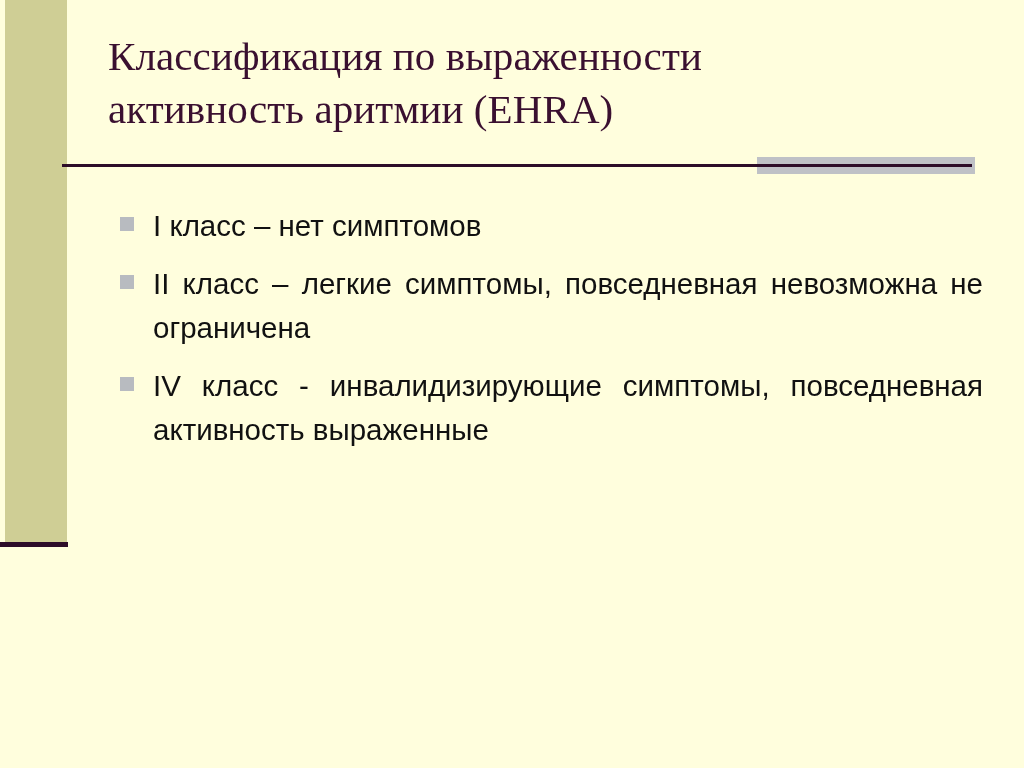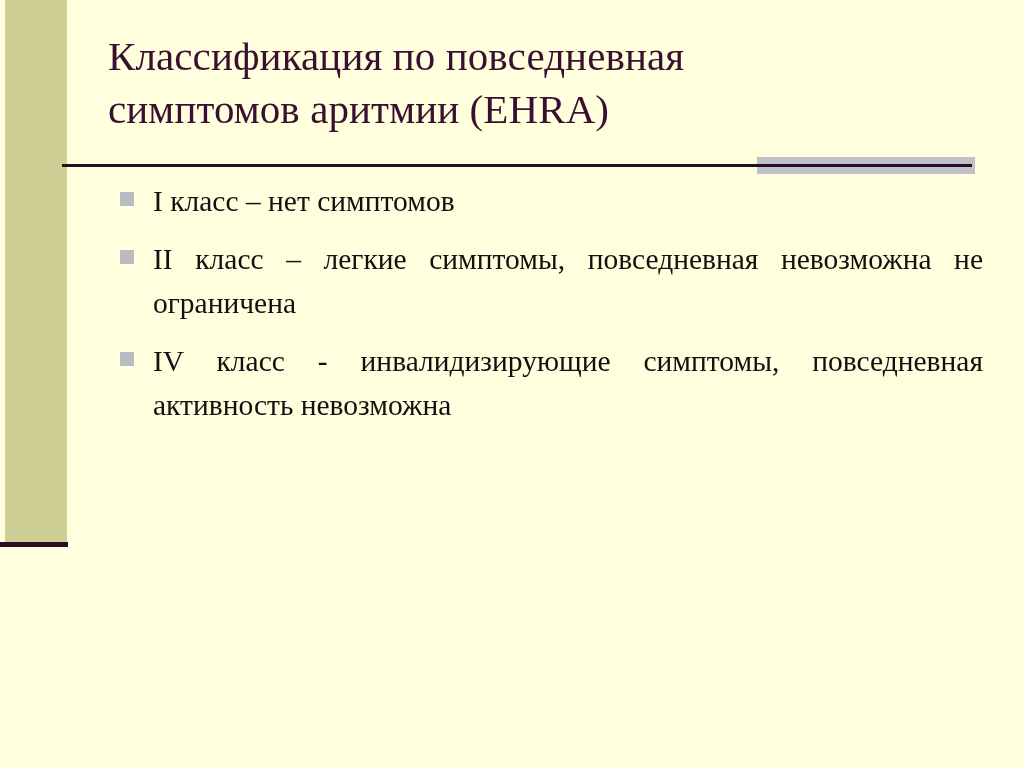--- a/index.html
+++ b/index.html
@@ -75,23 +75,22 @@
     width: 218px;
     height: 17px;
     background: #bfc1c6;
     z-index: 2;
   }
 
   
   .bullets {
     position: absolute;
     left: 118px;
-    top: 179px;
+    top: 204px;
     width: 865px;
-    font-family: Liberation Serif, serif;
   }
   .bullet-item {
     position: relative;
     padding-left: 35px;
     margin-bottom: 14px;
     font-size: 29.5px;
     line-height: 44px;
     color: #111111;
     text-align: justify;
   }
@@ -117,40 +116,40 @@
 </style>
 </head>
 <body>
 
 <div id="slide">
 
   <div class="side-band"></div>
   <div class="side-band-underline"></div>
 
   <div class="title-block">
-    <div class="title-line">Классификация по повседневная</div>
-    <div class="title-line">симптомов аритмии (EHRA)</div>
+    <div class="title-line">Классификация по выраженности</div>
+    <div class="title-line">активность аритмии (EHRA)</div>
   </div>
 
   <div class="title-rule-accent"></div>
   <div class="title-rule"></div>
 
   <div class="bullets">
 
     <div class="bullet-item no-justify">
       <span class="marker"></span>
       <span class="btext">I класс – нет симптомов</span>
     </div>
 
     <div class="bullet-item justify-all">
       <span class="marker"></span>
       <span class="btext">II класс – легкие симптомы, повседневная невозможна не ограничена</span>
     </div>
 
 
     <div class="bullet-item justify-all">
       <span class="marker"></span>
-      <span class="btext">IV класс - инвалидизирующие симптомы, повседневная активность невозможна</span>
+      <span class="btext">IV класс - инвалидизирующие симптомы, повседневная активность выраженные</span>
     </div>
 
   </div>
 
 </div>
 
 </body></html>

